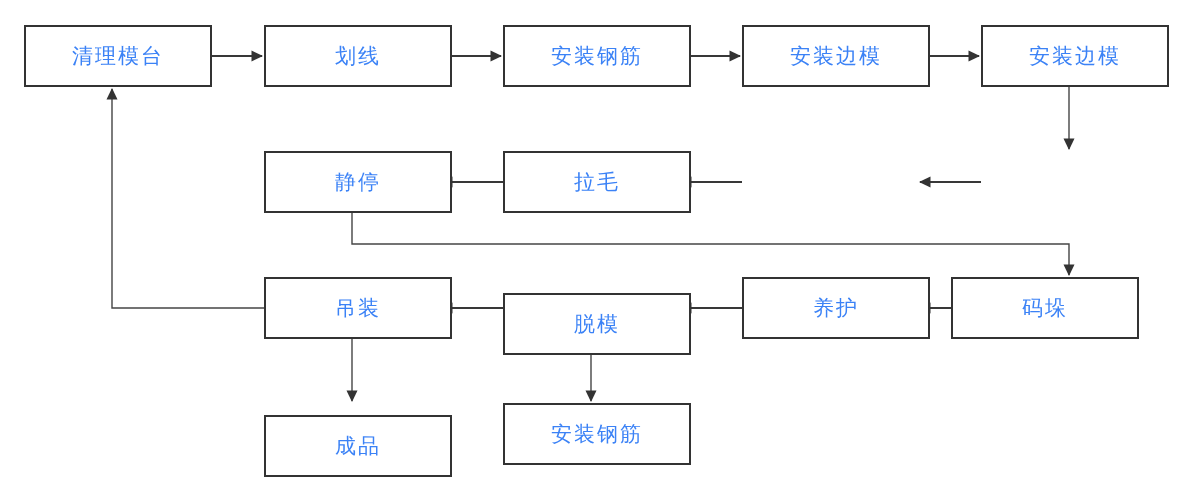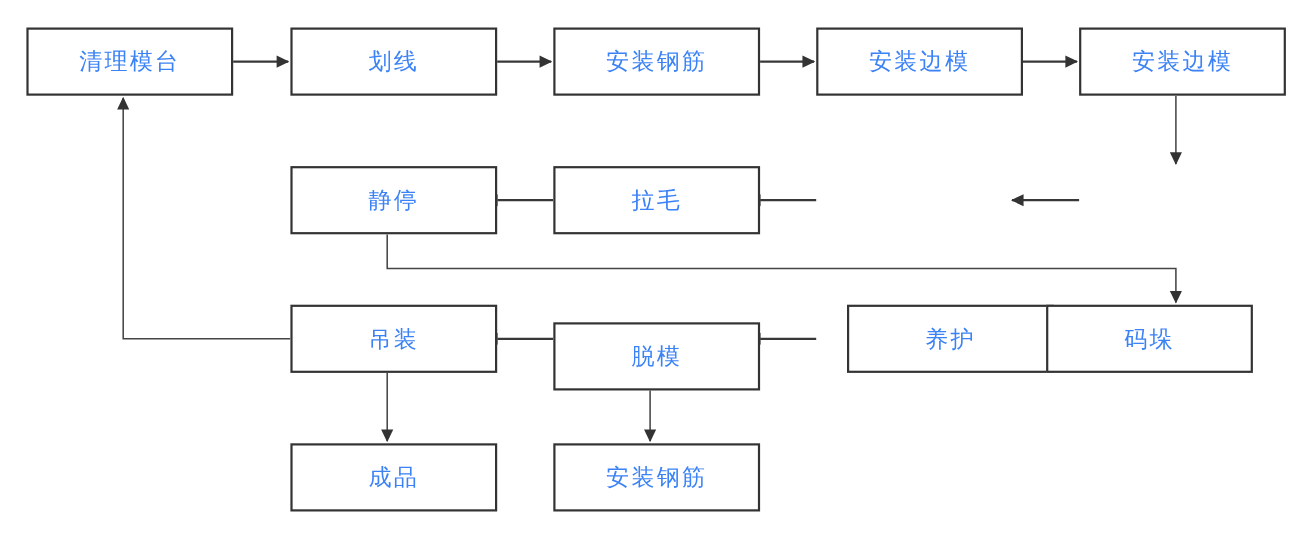--- a/index.html
+++ b/index.html
@@ -86,19 +86,19 @@
   <div class="node" style="left:264px; top:25px">划线</div>
   <div class="node" style="left:503px; top:25px">安装钢筋</div>
   <div class="node" style="left:742px; top:25px">安装边模</div>
   <div class="node" style="left:981px; top:25px">安装边模</div>
 
   <div class="node" style="left:503px; top:151px">拉毛</div>
   <div class="node" style="left:264px; top:151px">静停</div>
 
   <div class="node" style="left:264px; top:277px">吊装</div>
   <div class="node" style="left:503px; top:293px">脱模</div>
-  <div class="node" style="left:770px; top:277px">养护</div>
+  <div class="node" style="left:742px; top:277px">养护</div>
   <div class="node" style="left:951px; top:277px">码垛</div>
 
-  <div class="node" style="left:264px; top:403px">成品</div>
+  <div class="node" style="left:264px; top:415px">成品</div>
   <div class="node" style="left:503px; top:403px">安装钢筋</div>
 
 </div>
 
 </body></html>

